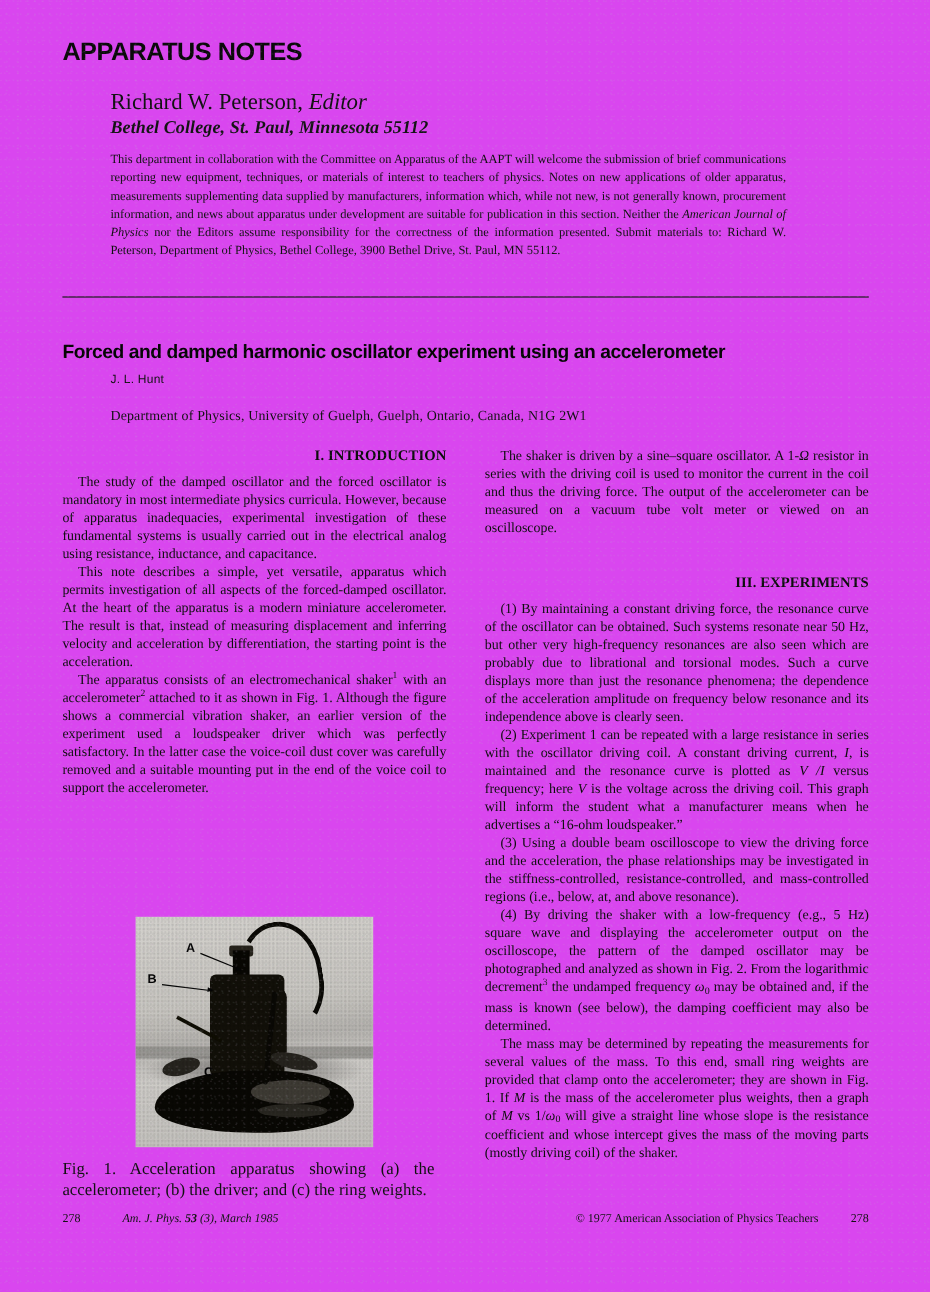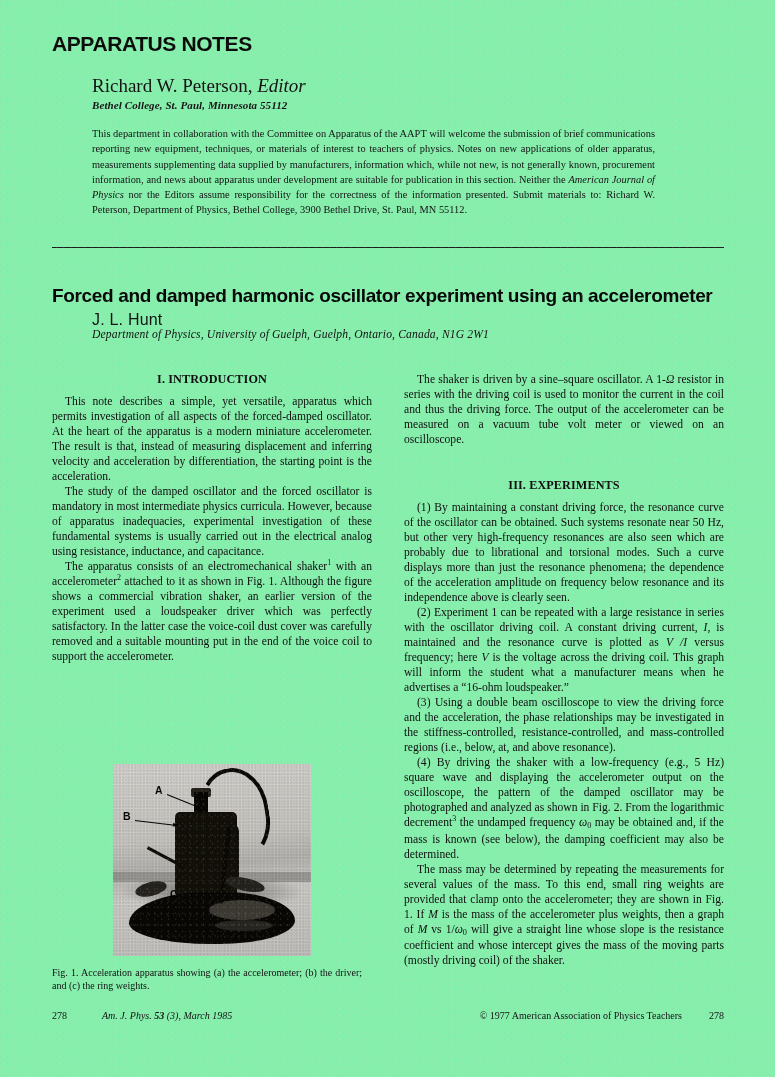--- a/index.html
+++ b/index.html
@@ -9,21 +9,21 @@
     background: #8a8a8a;
   }
   body {
     font-family: "Liberation Serif", serif;
   }
   .page {
     position: relative;
     width: 775px;
     height: 1077px;
     margin: 0 auto;
-    background: #86efac;
+    background: #d946ef;
     overflow: hidden;
     box-sizing: border-box;
   }
   
   .page::before {
     content: "";
     position: absolute;
     inset: 0;
     pointer-events: none;
     background-image:
@@ -61,21 +61,21 @@
     top: 74px;
     width: 560px;
   }
   .editor-name {
     font-size: 19px;
     color: #111;
     line-height: 1.25;
   }
   .editor-name .ital { font-style: italic; }
   .editor-affil {
-    font-size: 11px;
+    font-size: 15px;
     font-style: italic;
     font-weight: bold;
     color: #141414;
     margin-top: 1px;
     letter-spacing: .1px;
   }
   .dept-note {
     position: absolute;
     left: 40px;
     top: 126px;
@@ -97,39 +97,38 @@
   }
 
   
   .art-title {
     position: absolute;
     left: 0;
     top: 285px;
     width: 672px;
     font-family: "Liberation Sans", sans-serif;
     font-weight: bold;
-    font-size: 19px;
+    font-size: 16px;
     letter-spacing: -0.35px;
     color: #050505;
   }
   .art-author {
     position: absolute;
     left: 40px;
     top: 311px;
     font-family: "Liberation Sans", sans-serif;
-    font-size: 16px;
+    font-size: 10px;
     color: #111;
     letter-spacing: .2px;
   }
   .art-affil {
     position: absolute;
     left: 40px;
-    top: 328px;
+    top: 340px;
     font-family: "Liberation Serif", serif;
-    font-style: italic;
     font-size: 11.6px;
     color: #111;
     letter-spacing: .15px;
   }
 
   
   .col {
     position: absolute;
     top: 372px;
     width: 320px;
@@ -139,21 +138,21 @@
     text-align: justify;
   }
   .col-left  { left: 0px; }
   .col-right { left: 352px; }
 
   .sec-head {
     font-weight: bold;
     font-size: 12.2px;
     letter-spacing: .1px;
     margin: 0 0 6px 0;
-    text-align: center;
+    text-align: right;
   }
   .sec-head.spaced { margin-top: 31px; }
 
   p.body {
     margin: 0;
     text-indent: 13px;
     text-align: justify;
     hyphens: none;
   }
   p.body + p.body { margin-top: 0; }
@@ -309,21 +308,21 @@
     position: absolute;
     width: 0; height: 0;
     border-left: 5px solid #0a0a0a;
     border-top: 2.6px solid transparent;
     border-bottom: 2.6px solid transparent;
     z-index: 4;
   }
   .fig-caption {
     width: 310px;
     margin: 10px 0 0 0;
-    font-size: 10px;
+    font-size: 14px;
     line-height: 1.3;
     color: #101010;
     text-align: justify;
   }
 
   
   .footer {
     position: absolute;
     left: 0;
     top: 1010px;
@@ -353,22 +352,22 @@
     <div class="dept-note"><span>This department in collaboration with the Committee on Apparatus of the AAPT will welcome the submission of brief communications reporting new equipment, techniques, or materials of interest to teachers of physics. Notes on new applications of older apparatus, measurements supplementing data supplied by manufacturers, information which, while not new, is not generally known, procurement information, and news about apparatus under development are suitable for publication in this section. Neither the </span><span class="ital">American Journal of Physics</span><span> nor the Editors assume responsibility for the correctness of the information presented. Submit materials to: Richard W. Peterson, Department of Physics, Bethel College, 3900 Bethel Drive, St. Paul, MN 55112.</span></div>
 
     <div class="rule-main"></div>
 
     <div class="art-title">Forced and damped harmonic oscillator experiment using an accelerometer</div>
     <div class="art-author">J. L. Hunt</div>
     <div class="art-affil">Department of Physics, University of Guelph, Guelph, Ontario, Canada, N1G 2W1</div>
 
     <div class="col col-left">
       <div class="sec-head">I. INTRODUCTION</div>
+      <p class="body">The study of the damped oscillator and the forced oscillator is mandatory in most intermediate physics curricula. However, because of apparatus inadequacies, experimental investigation of these fundamental systems is usually carried out in the electrical analog using resistance, inductance, and capacitance.</p>
       <p class="body">This note describes a simple, yet versatile, apparatus which permits investigation of all aspects of the forced-damped oscillator. At the heart of the apparatus is a modern miniature accelerometer. The result is that, instead of measuring displacement and inferring velocity and acceleration by differentiation, the starting point is the acceleration.</p>
-      <p class="body">The study of the damped oscillator and the forced oscillator is mandatory in most intermediate physics curricula. However, because of apparatus inadequacies, experimental investigation of these fundamental systems is usually carried out in the electrical analog using resistance, inductance, and capacitance.</p>
 
       <p class="body"><span>The apparatus consists of an electromechanical shaker</span><sup>1</sup><span> with an accelerometer</span><sup>2</sup><span> attached to it as shown in Fig. 1. Although the figure shows a commercial vibration shaker, an earlier version of the experiment used a loudspeaker driver which was perfectly satisfactory. In the latter case the voice-coil dust cover was carefully removed and a suitable mounting put in the end of the voice coil to support the accelerometer.</span></p>
 
       <div class="figure-wrap">
         <div class="photo">
           <div class="ph-bench"></div>
           <div class="ph-shadow"></div>
           <div class="ph-cable"></div>
           <div class="ph-nut"></div>
           <div class="ph-top"></div>

